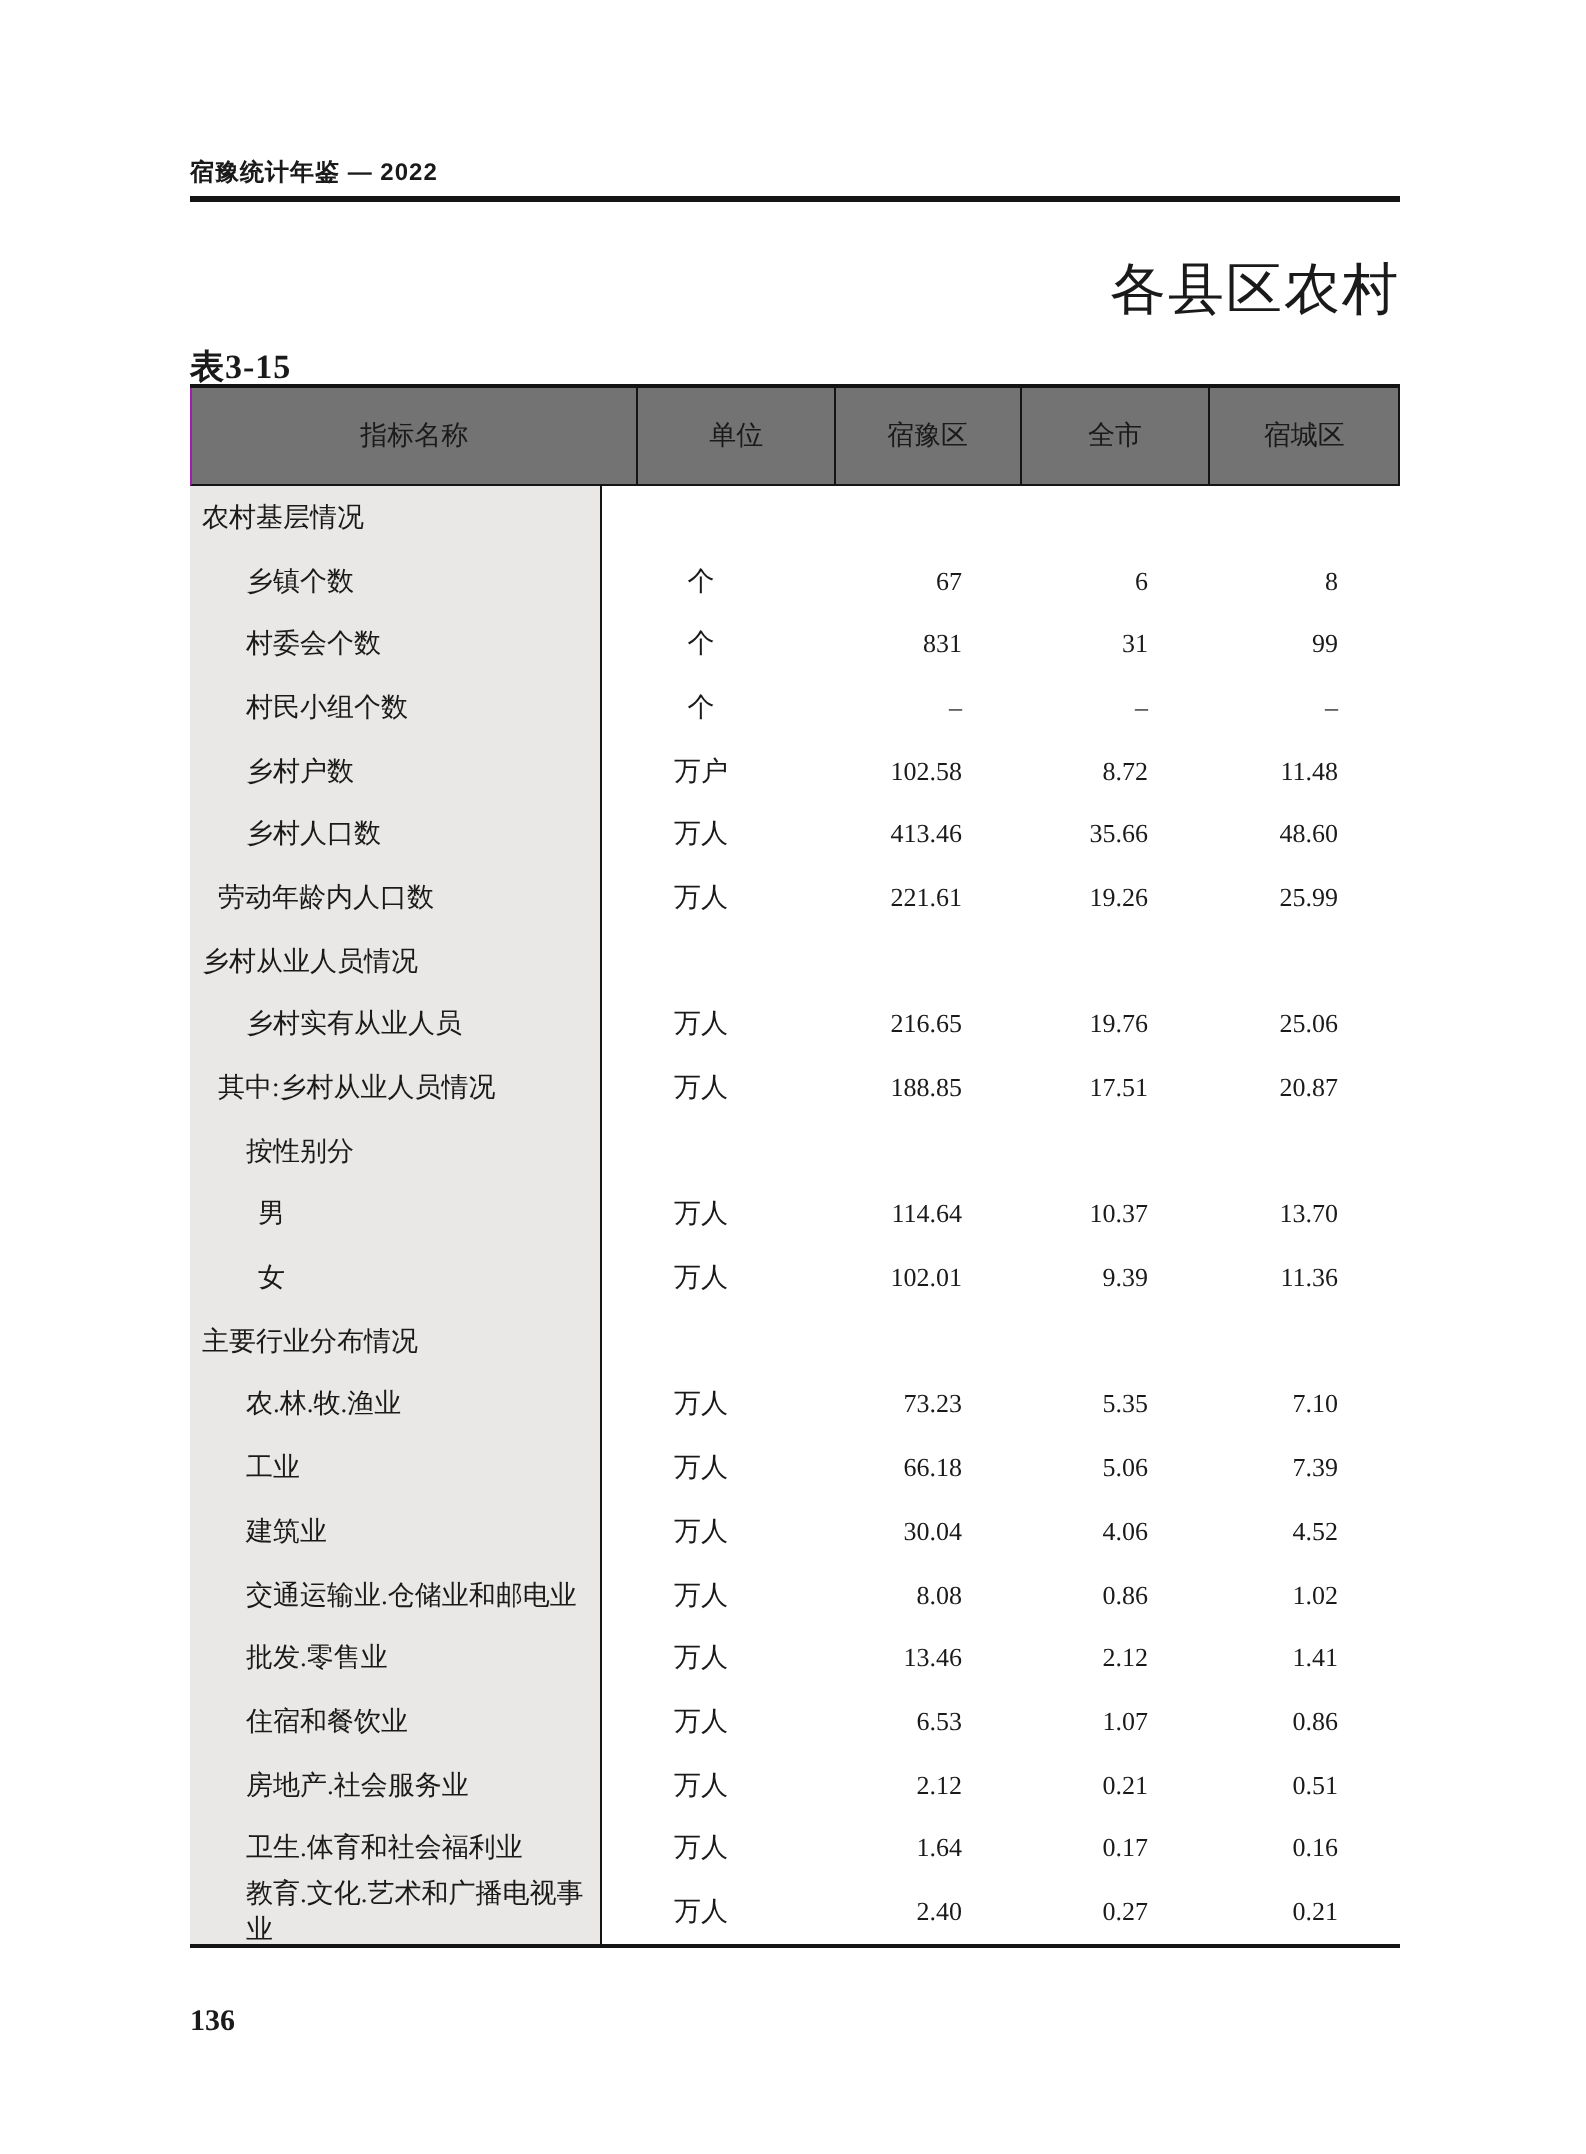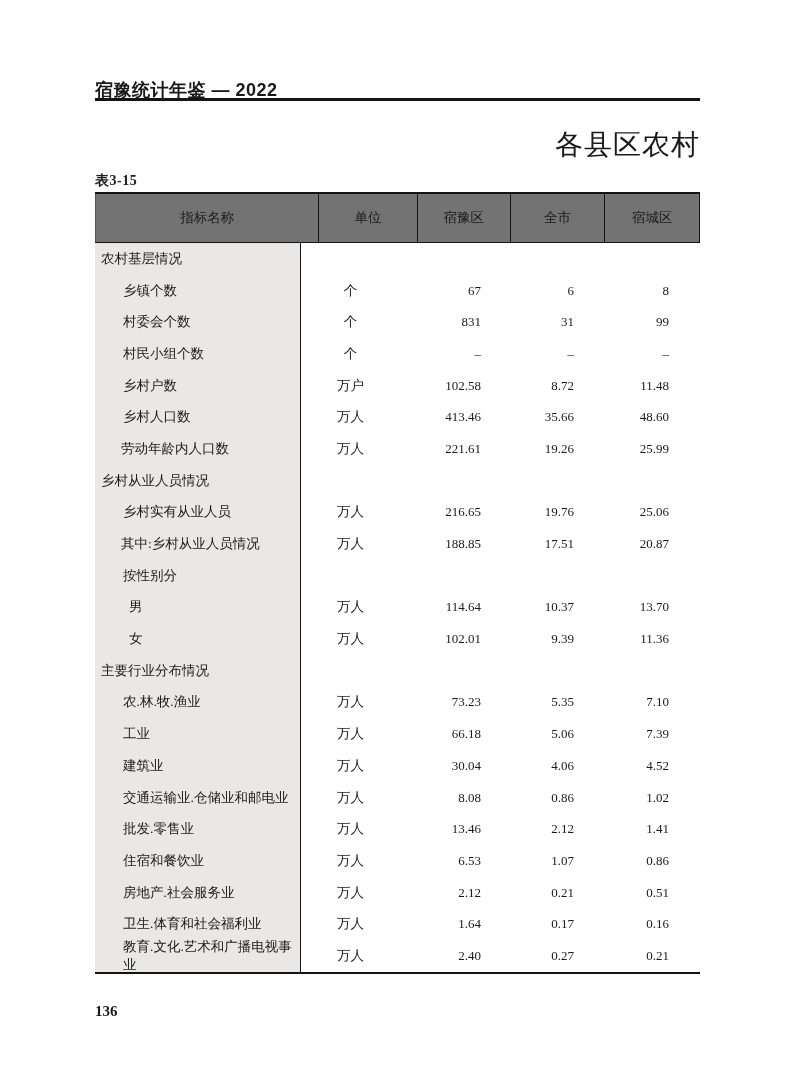--- a/index.html
+++ b/index.html
@@ -4,32 +4,32 @@
 <style>
   html,body{margin:0;padding:0;background:#f2f2f2;}
   .page{
     position:relative;width:793px;height:1077px;background:#ffffff;
     margin:0 auto;overflow:hidden;color:#1a1a1a;
     font-family:"Liberation Serif","DejaVu Serif",serif;
   }
   .book-header{
     position:absolute;left:95px;top:78px;width:605px;
     font-family:"Liberation Sans","DejaVu Sans",sans-serif;
-    font-weight:bold;font-size:18px;letter-spacing:0.5px;
+    font-weight:bold;font-size:12px;letter-spacing:0.5px;
   }
   .header-rule{
     position:absolute;left:95px;top:98px;width:605px;height:3px;background:#141414;
   }
   .page-title{
     position:absolute;left:95px;top:126px;width:605px;text-align:right;
     font-size:28px;font-weight:500;letter-spacing:1px;
   }
   .table-label{
     position:absolute;left:95px;top:172px;
-    font-size:14px;font-weight:bold;letter-spacing:0.5px;
+    font-size:17px;font-weight:bold;letter-spacing:0.5px;
   }
   .stat-table{
     position:absolute;left:95px;top:192px;width:605px;
     border-top:2.2px solid #141414;border-bottom:2.2px solid #141414;
     box-sizing:content-box;
   }
   .thead{
     display:flex;height:49px;background:#737373;
     border-bottom:1.4px solid #141414;
     border-left:1px solid #a21caf;border-right:1px solid #141414;
@@ -46,21 +46,21 @@
   .cell{box-sizing:border-box;display:flex;align-items:center;font-size:13.5px;}
   .c-name{
     width:206px;background:#e9e8e6;border-right:1px solid #141414;
     justify-content:flex-start;
   }
   .c-unit{width:99px;justify-content:center;}
   .c-val{justify-content:flex-end;padding-right:14px;font-size:13px;}
   .v0{width:95px;} .v1{width:93px;} .v2{width:95px;}
   .indent-0{padding-left:6px;}
   .indent-1{padding-left:28px;}
-  .indent-2{padding-left:26px;}
+  .indent-2{padding-left:14px;}
   .indent-3{padding-left:34px;}
   .page-number{
     position:absolute;left:95px;top:1003px;
     font-size:15px;font-weight:600;
   }
 </style>
 </head>
 <body>
 
 <div class="page">

